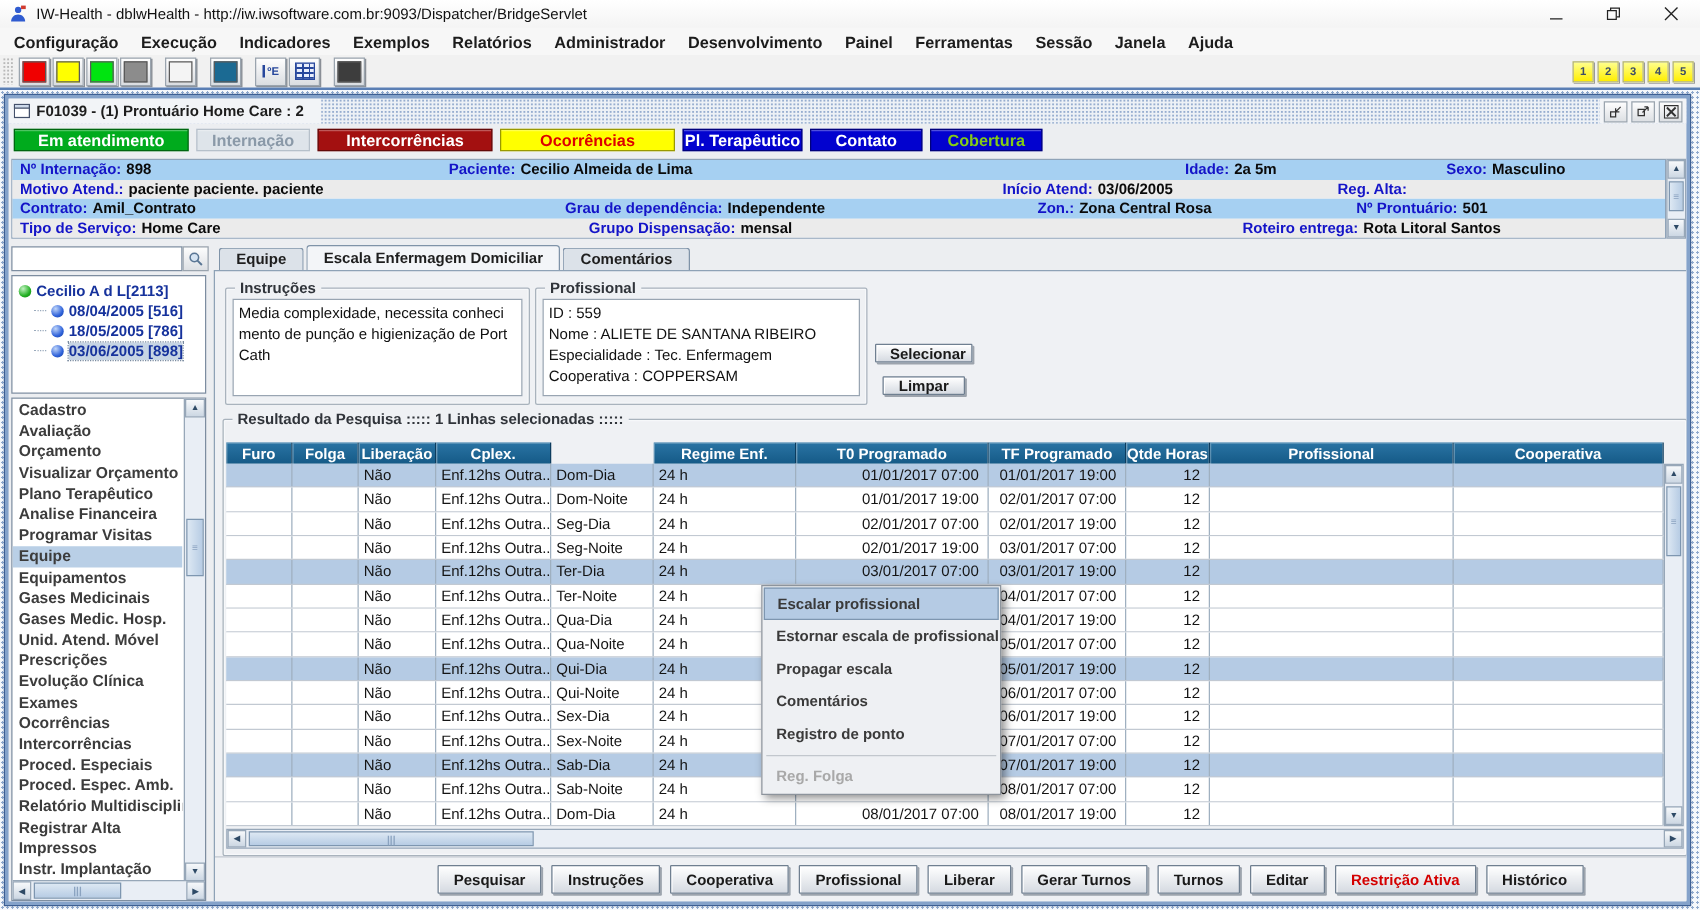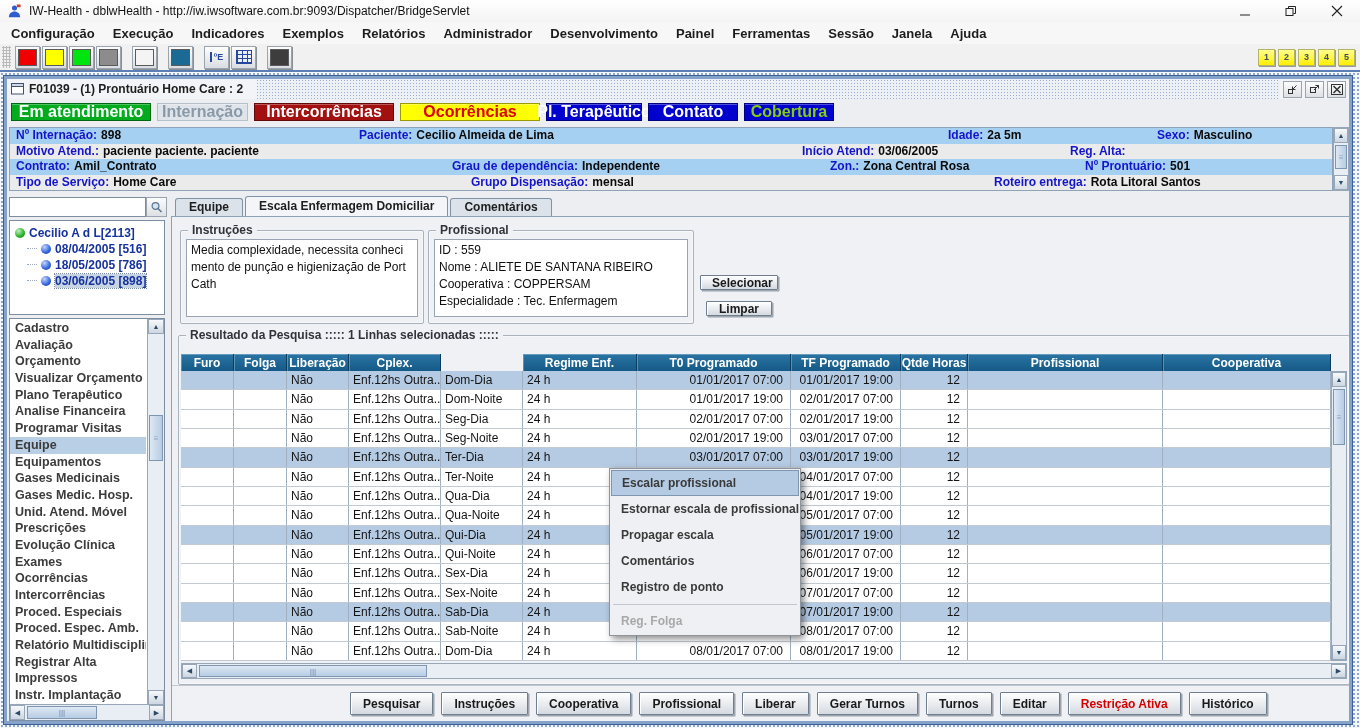--- a/index.html
+++ b/index.html
@@ -43,21 +43,21 @@
     background-color:#edf1f6;background-image:radial-gradient(#96adcf 0.8px,transparent 0.9px);background-size:3px 3px}
   .frame-title-left{display:flex;align-items:center;gap:5px;background:#f2f4f7;padding:0 14px 0 4px;
     font-size:12px;font-weight:bold;color:#1d1d1d;white-space:nowrap}
   .frame-controls{margin-left:auto;display:flex;gap:3px;align-items:center;background:#f2f4f7;padding:0 3px}
   .fbtn{width:17px;height:15px;border:1px solid #9aa4ae;background:linear-gradient(#fdfdfd,#dde0e4);
     display:flex;align-items:center;justify-content:center}
   .frame-content{position:relative;height:622px;background:#eceef1;overflow:hidden}
 
   
   .statusrow{position:absolute;left:4px;top:4px;display:flex;gap:6px}
-  .sbadge{height:18px;display:flex;align-items:center;justify-content:center;font-size:16px;font-weight:bold;
+  .sbadge{height:18px;display:flex;align-items:center;justify-content:center;font-size:13px;font-weight:bold;
     border:1px solid rgba(0,0,0,.4);box-shadow:inset 0 1px 0 rgba(255,255,255,.3);box-sizing:border-box;white-space:nowrap}
 
   
   .patient{position:absolute;left:2px;top:28px;width:1324px;height:64px;border:1px solid #8fa3b8;box-sizing:border-box;background:#fff}
   .prow{position:relative;height:15.5px;font-size:12px;font-weight:bold;white-space:nowrap}
   .prow.blue{background:#a6d0f2}
   .prow.gray{background:#ebebeb}
   .pcell{position:absolute;top:0;line-height:15.5px}
   .plabel{color:#1414c8}
   .pvalue{color:#0a0a0a;margin-left:4px}
@@ -389,22 +389,22 @@
               <div>mento de punção e higienização de Port</div>
               <div>Cath</div>
             </div>
         </div>
 
         <div class="groupbox" style="left:256px;top:13px;width:264px;height:92px">
           <span class="grouptitle">Profissional</span>
           <div class="boxinner" id="proflines">
               <div>ID : 559</div>
               <div>Nome : ALIETE DE SANTANA RIBEIRO</div>
+              <div>Especialidade : Tec. Enfermagem</div>
               <div>Cooperativa : COPPERSAM</div>
-              <div>Especialidade : Tec. Enfermagem</div>
             </div>
         </div>
 
         <button class="mbtn" style="position:absolute;left:528px;top:58px;width:78px">Selecionar</button>
         <button class="mbtn" style="position:absolute;left:534px;top:84px;width:66px">Limpar</button>
 
         <div class="groupbox" style="left:6px;top:118px;width:1170px;height:348px">
           <span class="grouptitle">Resultado da Pesquisa ::::: 1 Linhas selecionadas :::::</span>
           <div class="grid-head" id="gridhead">
               <div class="gh-cell" style="width: 53px;">Furo</div>

